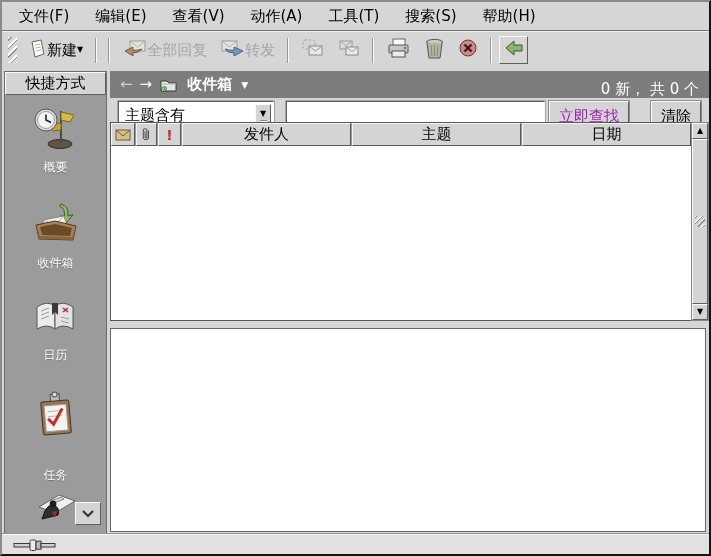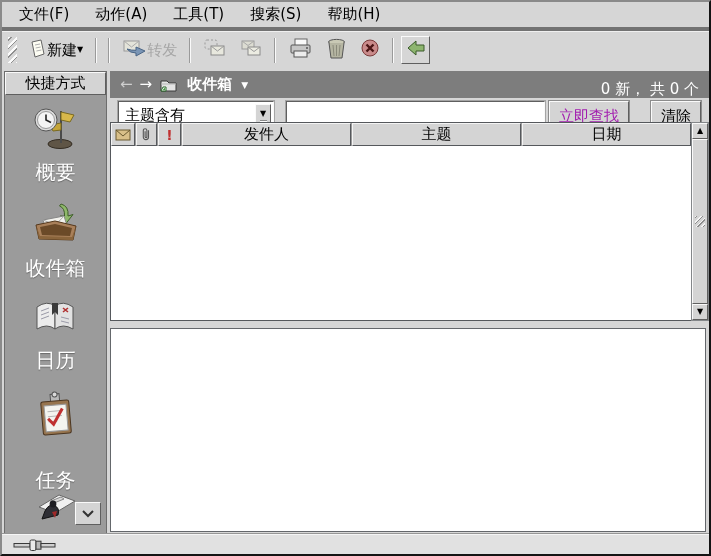--- a/index.html
+++ b/index.html
@@ -5,42 +5,42 @@
   html,body{margin:0;padding:0;background:#ffffff;}
   *{box-sizing:border-box;}
   .window{
     position:relative;width:711px;height:556px;
     border:2px solid;border-color:#8a8a8a #141414 #141414 #8a8a8a;
     background:#d6d6d6;display:flex;flex-direction:column;
     font-family:"DejaVu Sans",sans-serif;color:#000;overflow:hidden;
   }
   
   .menubar{flex:none;height:29px;display:flex;align-items:center;padding:0 4px;
-    border-bottom:4px solid #737373;box-shadow:0 1px 0 #f0f0f0;}
+    border-bottom:1px solid #737373;box-shadow:0 1px 0 #f0f0f0;}
   .menu-item{padding:2px 13px;font-size:15px;white-space:nowrap;cursor:default;}
   
   .toolbar{flex:none;height:38px;display:flex;align-items:center;padding:0 4px;gap:1px;}
   .tb-grip{width:9px;height:26px;margin:0 4px 0 2px;
     background:repeating-linear-gradient(135deg,#fafafa 0 2px,#8f8f8f 2px 3px,#d6d6d6 3px 6px);}
   .tb-btn{display:flex;align-items:center;padding:3px 5px;font-size:15px;white-space:nowrap;border:1px solid transparent;}
   .tb-btn.disabled{color:#a6a6a6;}
   .tb-sep{width:0;height:25px;border-left:1px solid #9a9a9a;border-right:1px solid #fafafa;margin:0 5px;}
   .dd-arrow{font-size:8px;line-height:8px;}
   .nav-btn{width:29px;height:28px;display:grid;place-items:center;background:#d6d6d6;
     border:1px solid;border-color:#fafafa #5f5f5f #5f5f5f #fafafa;margin:0 1px;}
   
   .main{flex:1;display:flex;min-height:0;padding:2px 0 0 2px;}
   
   .sidebar{flex:none;width:103px;display:flex;flex-direction:column;
     border:1px solid #6d6d6d;background:#9b9b9b;}
   .sb-header{flex:none;height:23px;display:grid;place-items:center;font-size:15px;
     background:#d4d4d4;border:1px solid;border-color:#fafafa #5f5f5f #5f5f5f #fafafa;}
   .sb-body{flex:1;position:relative;overflow:hidden;}
   .sb-item{position:absolute;left:0;width:100%;display:flex;flex-direction:column;align-items:center;gap:4px;}
-  .sb-label{color:#fff;font-size:20px;text-shadow:0 1px 1px #00000055;}
+  .sb-label{color:#fff;font-size:12px;text-shadow:0 1px 1px #00000055;}
   .sb-scroll-btn{position:absolute;right:5px;bottom:8px;width:26px;height:23px;display:grid;place-items:center;
     background:#d4d4d4;border:1px solid;border-color:#fafafa #5f5f5f #5f5f5f #fafafa;font-size:9px;}
   
   .content{flex:1;display:flex;flex-direction:column;margin-left:3px;min-width:0;}
   .folderbar{flex:none;height:27px;background:#7d7d7d;color:#fff;display:flex;align-items:center;
     padding:0 10px;font-size:15px;gap:7px;}
   .fb-arrow{font-size:15px;line-height:15px;}
   .fb-arrow.dim{color:#cfcfcf;}
   .fb-name{font-weight:bold;margin-left:2px;}
   .fb-dd{font-size:9px;margin-left:2px;}
@@ -85,20 +85,22 @@
     border-top:1px solid #f5f5f5;box-shadow:0 -1px 0 #969696;}
   .prio{color:#c03030;font-weight:bold;font-size:14px;}
 </style>
 </head>
 <body>
 
 <div class="window">
 
   <div class="menubar">
     <span class="menu-item">文件(F)</span>
+    <span class="menu-item">编辑(E)</span>
+    <span class="menu-item">查看(V)</span>
     <span class="menu-item">动作(A)</span>
     <span class="menu-item">工具(T)</span>
     <span class="menu-item">搜索(S)</span>
     <span class="menu-item">帮助(H)</span>
   </div>
 
   <div class="toolbar">
     <div class="tb-grip"></div>
 
     <div class="tb-btn">
@@ -111,20 +113,30 @@
       <span>新建</span>
       <span class="dd-arrow">▼</span>
     </div>
 
     <div class="tb-sep"></div>
 
 
     <div class="tb-sep"></div>
 
 
+    <div class="tb-btn disabled">
+      <span>
+        <svg width="25" height="21" viewBox="0 0 25 21">
+          <rect x="8" y="3" width="15" height="10" fill="#e4e4da" stroke="#9a9a9a"></rect>
+          <path d="M8 3 L15.5 9 L23 3" fill="none" stroke="#aaa"></path>
+          <path d="M11 9 L3 13 L11 18 L11 15 Q17 15 20 11 Q15.5 12.5 11 12.3 Z" fill="#b08a68" stroke="#7a5a3a"></path>
+        </svg>
+      </span>
+      <span>全部回复</span>
+    </div>
 
     <div class="tb-btn disabled">
       <span>
         <svg width="25" height="21" viewBox="0 0 25 21">
           <rect x="2" y="3" width="15" height="10" fill="#e4e4da" stroke="#9a9a9a"></rect>
           <path d="M2 3 L9.5 9 L17 3" fill="none" stroke="#aaa"></path>
           <path d="M14 9 L23 13 L14 18 L14 15 Q8 15 5 11 Q9.5 12.5 14 12.3 Z" fill="#7a95b5" stroke="#4a6585"></path>
         </svg>
       </span>
       <span>转发</span>

